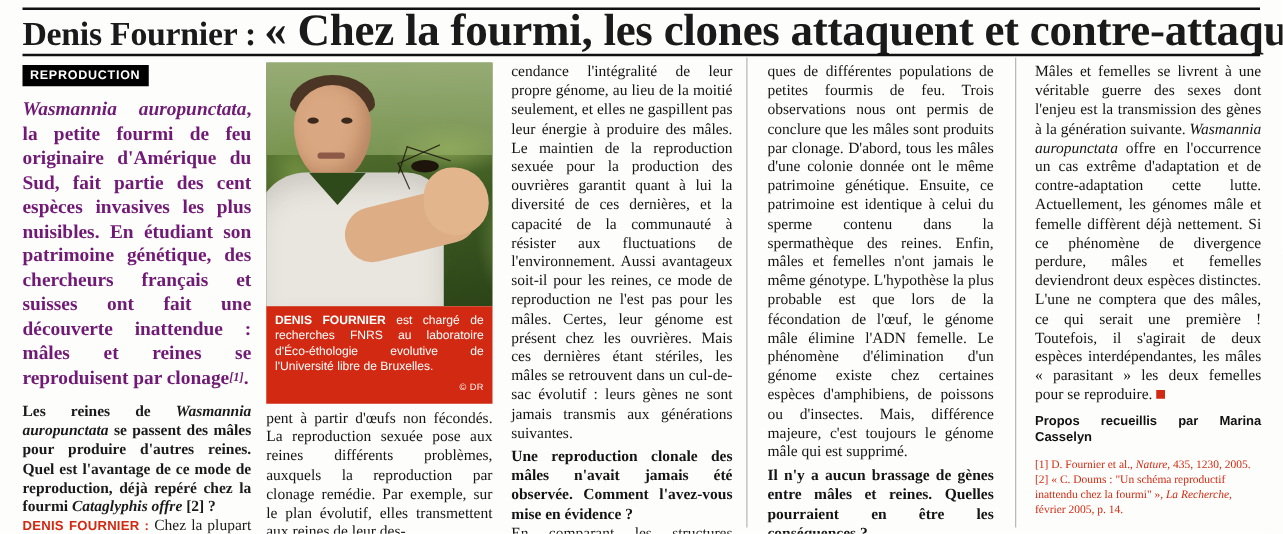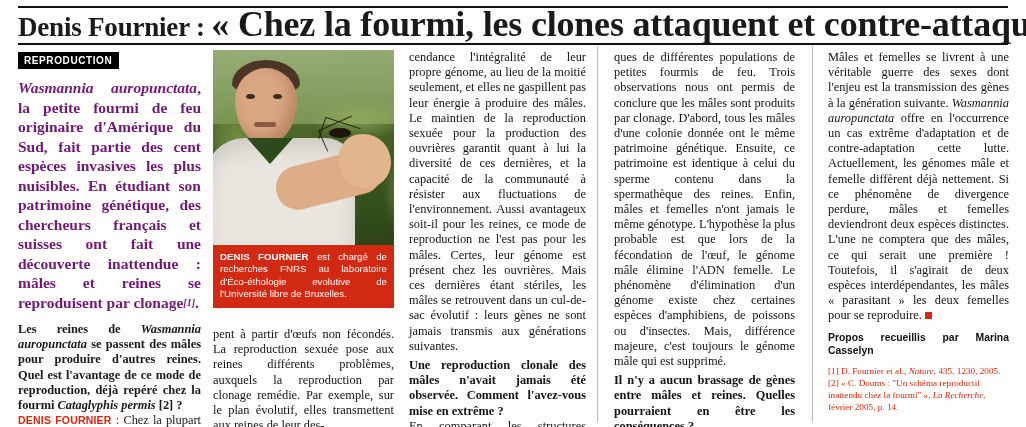--- a/index.html
+++ b/index.html
@@ -304,21 +304,21 @@
   <div class="vrule v2"></div>
 
   <div class="col1">
     <div class="kicker">REPRODUCTION</div>
 
     <div class="chapeau">
       <span class="sp">Wasmannia auropunctata</span><span class="up">, la petite fourmi de feu originaire d'Amérique du Sud, fait partie des cent espèces invasives les plus nuisibles. En étudiant son patrimoine génétique, des chercheurs français et suisses ont fait une découverte inattendue : mâles et reines se reproduisent par clonage</span><span class="note">[1]</span><span class="up">.</span>
     </div>
 
     <div class="qa">
-      <span class="q"><span>Les reines de </span><span class="it">Wasmannia auropunctata</span><span> se passent des mâles pour produire d'autres reines. Quel est l'avantage de ce mode de reproduction, déjà repéré chez la fourmi </span><span class="it">Cataglyphis permis</span><span> [2] ?</span></span>
+      <span class="q"><span>Les reines de </span><span class="it">Wasmannia auropunctata</span><span> se passent des mâles pour produire d'autres reines. Quel est l'avantage de ce mode de reproduction, déjà repéré chez la fourmi </span><span class="it">Cataglyphis offre</span><span> [2] ?</span></span>
       <span class="a"><span class="speaker">DENIS FOURNIER :</span><span> Chez la plupart des fourmis, les reines (fécondes) et les ouvrières (généralement stériles) sont produites par reproduction sexuée. Les mâles, eux, se dévelop-</span></span>
     </div>
   </div>
 
   <div class="photo-wrap">
     <div class="photo">
       <div class="sky"></div>
       <div class="blur-leaves"></div>
       <div class="shirt"></div>
       <div class="hair"></div>
@@ -330,30 +330,31 @@
       <div class="arm"></div>
       <div class="hand"></div>
       <div class="ant">
         <div class="body"></div>
         <div class="legs"></div>
         <div class="legs2"></div>
       </div>
     </div>
     <div class="caption">
       <b>DENIS FOURNIER</b><span> est chargé de recherches FNRS au laboratoire d'Éco-éthologie evolutive de l'Université libre de Bruxelles.</span>
+      <span class="credit">© DR</span>
     </div>
   </div>
 
   <div class="bodycol col2b">
     <p>pent à partir d'œufs non fécondés. La reproduction sexuée pose aux reines différents problèmes, auxquels la reproduction par clonage remédie. Par exemple, sur le plan évolutif, elles transmettent aux reines de leur des-</p>
   </div>
 
   <div class="bodycol col3">
     <p>cendance l'intégralité de leur propre génome, au lieu de la moitié seulement, et elles ne gaspillent pas leur énergie à produire des mâles. Le maintien de la reproduction sexuée pour la production des ouvrières garantit quant à lui la diversité de ces dernières, et la capacité de la communauté à résister aux fluctuations de l'environnement. Aussi avantageux soit-il pour les reines, ce mode de reproduction ne l'est pas pour les mâles. Certes, leur génome est présent chez les ouvrières. Mais ces dernières étant stériles, les mâles se retrouvent dans un cul-de-sac évolutif : leurs gènes ne sont jamais transmis aux générations suivantes.</p>
-    <span class="qb">Une reproduction clonale des mâles n'avait jamais été observée. Comment l'avez-vous mise en extrême ?</span>
+    <span class="qb">Une reproduction clonale des mâles n'avait jamais été observée. Comment l'avez-vous mise en évidence ?</span>
     <p>En comparant les structures génétiques, comportementales et chimi-</p>
   </div>
 
   <div class="bodycol col4">
     <p>ques de différentes populations de petites fourmis de feu. Trois observations nous ont permis de conclure que les mâles sont produits par clonage. D'abord, tous les mâles d'une colonie donnée ont le même patrimoine génétique. Ensuite, ce patrimoine est identique à celui du sperme contenu dans la spermathèque des reines. Enfin, mâles et femelles n'ont jamais le même génotype. L'hypothèse la plus probable est que lors de la fécondation de l'œuf, le génome mâle élimine l'ADN femelle. Le phénomène d'élimination d'un génome existe chez certaines espèces d'amphibiens, de poissons ou d'insectes. Mais, différence majeure, c'est toujours le génome mâle qui est supprimé.</p>
     <span class="qb">Il n'y a aucun brassage de gènes entre mâles et reines. Quelles pourraient en être les conséquences ?</span>
   </div>
 
   <div class="bodycol col5">
     <p><span>Mâles et femelles se livrent à une véritable guerre des sexes dont l'enjeu est la transmission des gènes à la génération suivante. </span><i>Wasmannia auropunctata</i><span> offre en l'occurrence un cas extrême d'adaptation et de contre-adaptation cette lutte. Actuellement, les génomes mâle et femelle diffèrent déjà nettement. Si ce phénomène de divergence perdure, mâles et femelles deviendront deux espèces distinctes. L'une ne comptera que des mâles, ce qui serait une première ! Toutefois, il s'agirait de deux espèces interdépendantes, les mâles « parasitant » les deux femelles pour se reproduire.</span><span class="endmark"></span></p>

